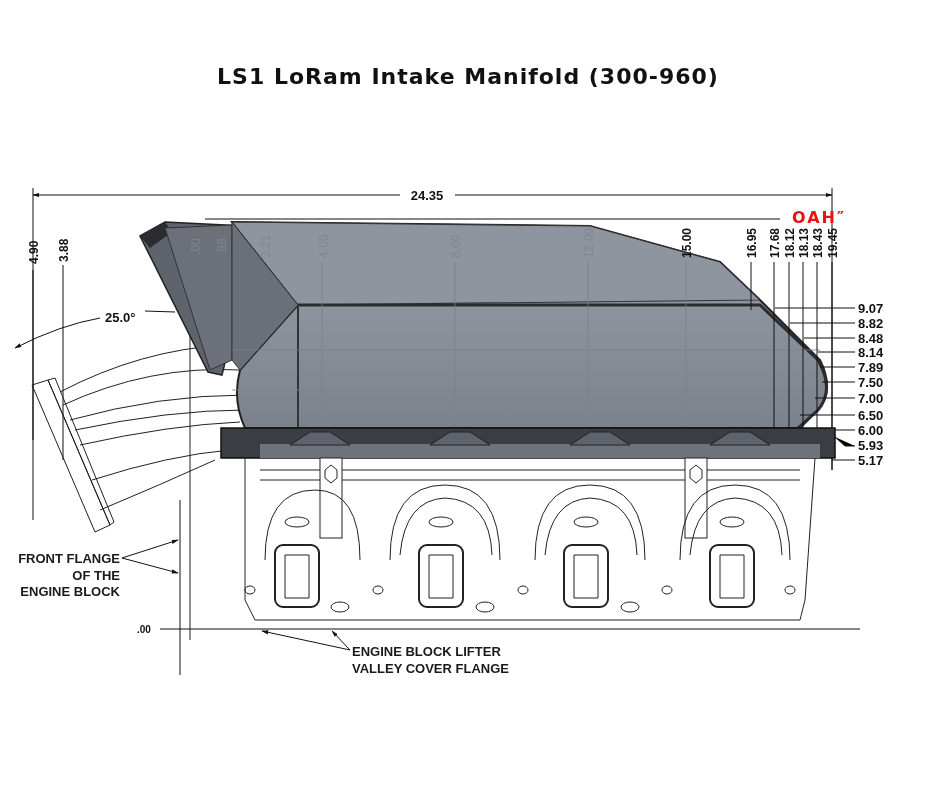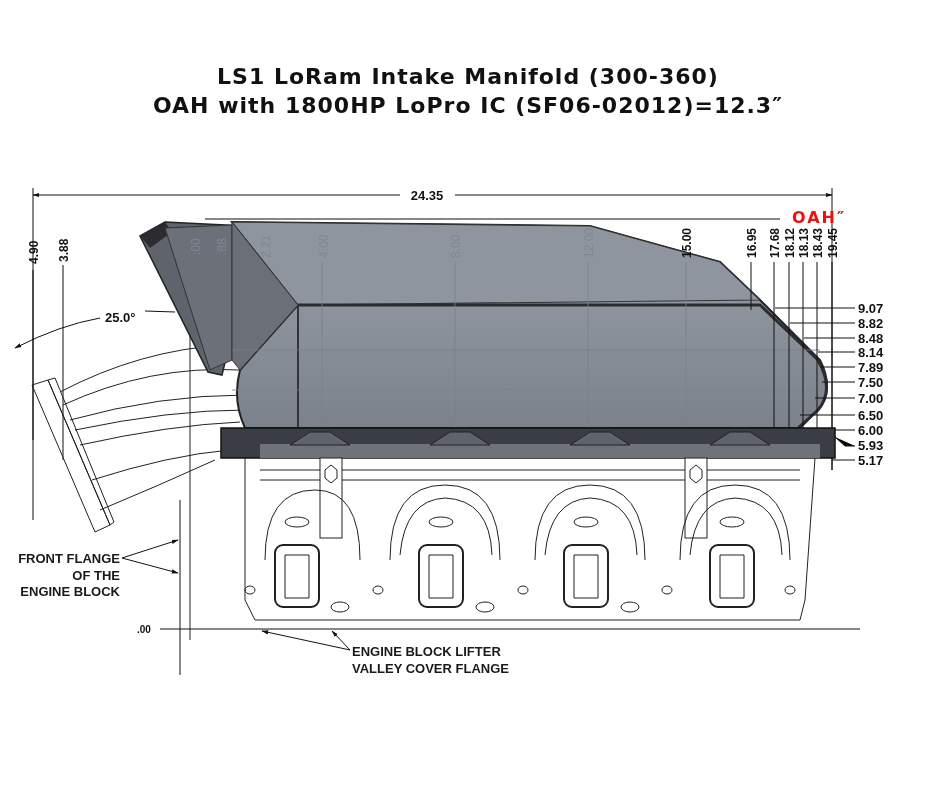--- a/index.html
+++ b/index.html
@@ -11,22 +11,21 @@
   svg.drawing { position: absolute; left: 0; top: 0; }
   .dim-text { font-family: "Liberation Sans", sans-serif; font-weight: bold; fill: #111; }
   .ghost-text { font-family: "Liberation Sans", sans-serif; fill: #808692; }
   .note-text { font-family: "Liberation Sans", sans-serif; font-weight: bold; fill: #1a1a1a; font-size: 13px; }
   .oah { font-family: "DejaVu Sans", sans-serif; font-weight: bold; fill: #ee1111; font-size: 16px; letter-spacing: 2px; }
 </style>
 </head>
 <body>
 
 <div class="title-block">
-  <div class="title-line">LS1 LoRam Intake Manifold (300-360)</div>
-  <div class="title-line">OAH with 1800HP LoPro IC (SF06-02012)=12.3″</div>
+  <div class="title-line">LS1 LoRam Intake Manifold (300-960)</div>
 </div>
 
 <svg class="drawing" width="936" height="789" viewBox="0 0 936 789" xmlns="http://www.w3.org/2000/svg">
   <defs>
     <marker id="arr" viewBox="0 0 10 10" refX="9" refY="5" markerWidth="7" markerHeight="7" orient="auto-start-reverse">
       <path d="M0,2 L10,5 L0,8 z" fill="#111"></path>
     </marker>
     <linearGradient id="plenumGrad" x1="0" y1="0" x2="0" y2="1">
       <stop offset="0" stop-color="#9aa0aa"></stop>
       <stop offset="1" stop-color="#7c828c"></stop>

